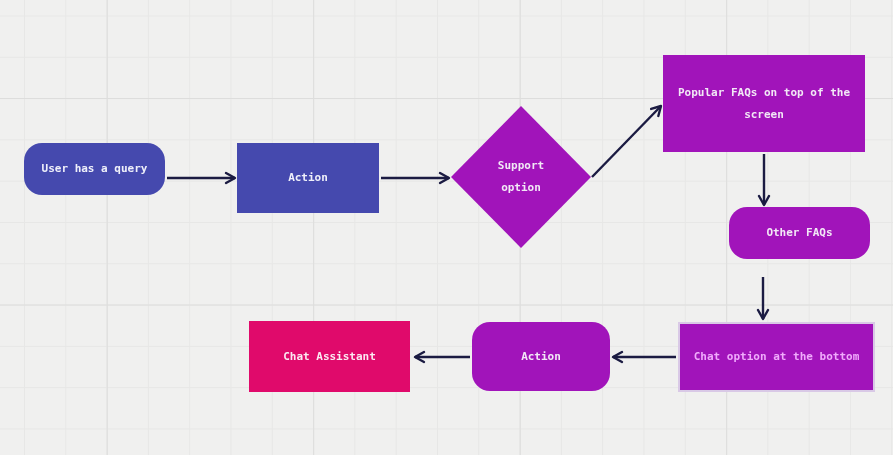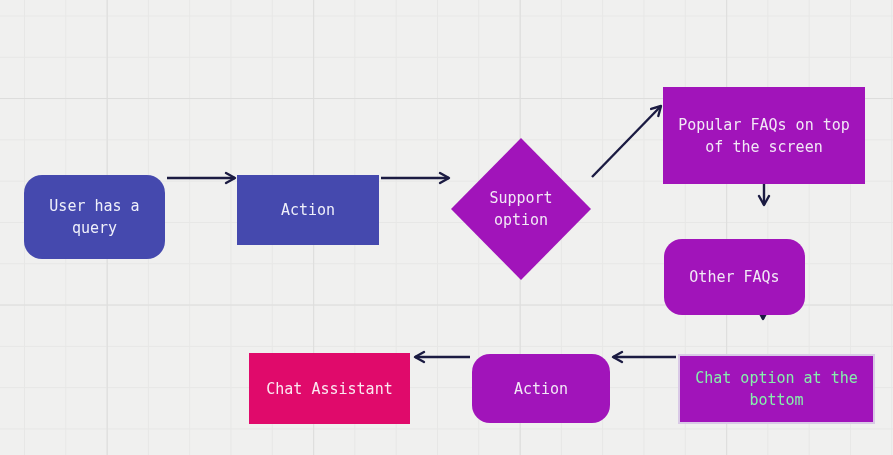--- a/index.html
+++ b/index.html
@@ -38,26 +38,25 @@
     width: 893px;
     height: 455px;
   }
   .node {
     position: absolute;
     box-sizing: border-box;
     display: flex;
     align-items: center;
     justify-content: center;
     text-align: center;
-    font-weight: 400;
-    font-size: 15px;
+    font-weight: 700;
+    font-size: 11px;
     line-height: 22px;
     cursor: pointer;
     padding: 0 7px;
-    margin-top: 32px;
   }
   .node.rounded {
     border-radius: 18px;
   }
   .node.diamond {
     clip-path: polygon(50% 0, 100% 50%, 50% 100%, 0 50%);
     padding: 0 30px;
   }
   .node.selected {
     border: 2px solid #d9c9e6;
@@ -79,36 +78,36 @@
       </defs>
       <line x1="167" y1="178" x2="235" y2="178" stroke="#1b1b42" stroke-width="2.4" marker-end="url(#arrowhead)"></line>
       <line x1="381" y1="178" x2="449" y2="178" stroke="#1b1b42" stroke-width="2.4" marker-end="url(#arrowhead)"></line>
       <line x1="592" y1="177" x2="661" y2="106" stroke="#1b1b42" stroke-width="2.4" marker-end="url(#arrowhead)"></line>
       <line x1="764" y1="154" x2="764" y2="205" stroke="#1b1b42" stroke-width="2.4" marker-end="url(#arrowhead)"></line>
       <line x1="763" y1="277" x2="763" y2="319" stroke="#1b1b42" stroke-width="2.4" marker-end="url(#arrowhead)"></line>
       <line x1="676" y1="357" x2="613" y2="357" stroke="#1b1b42" stroke-width="2.4" marker-end="url(#arrowhead)"></line>
       <line x1="470" y1="357" x2="415" y2="357" stroke="#1b1b42" stroke-width="2.4" marker-end="url(#arrowhead)"></line>
     </svg>
   <div id="nodes-layer">
-      <div class="node rounded" style="left: 24px; top: 143px; width: 141px; height: 84px; background: rgb(69, 73, 174); color: rgb(239, 240, 250);">
+      <div class="node rounded" style="left: 24px; top: 143px; width: 141px; height: 52px; background: rgb(69, 73, 174); color: rgb(239, 240, 250);">
         <span class="node-label">User has a query</span>
       </div>
       <div class="node " style="left: 237px; top: 143px; width: 142px; height: 70px; background: rgb(69, 73, 174); color: rgb(239, 240, 250);">
         <span class="node-label">Action</span>
       </div>
       <div class="node diamond" style="left: 451px; top: 106px; width: 140px; height: 142px; background: rgb(161, 20, 186); color: rgb(242, 232, 246);">
         <span class="node-label">Support option</span>
       </div>
       <div class="node " style="left: 663px; top: 55px; width: 202px; height: 97px; background: rgb(161, 20, 186); color: rgb(242, 232, 246);">
         <span class="node-label">Popular FAQs on top of the screen</span>
       </div>
-      <div class="node rounded" style="left: 664px; top: 207px; width: 141px; height: 76px; background: rgb(161, 20, 186); color: rgb(242, 232, 246);">
+      <div class="node rounded" style="left: 729px; top: 207px; width: 141px; height: 52px; background: rgb(161, 20, 186); color: rgb(242, 232, 246);">
         <span class="node-label">Other FAQs</span>
       </div>
-      <div class="node  selected" style="left: 678px; top: 322px; width: 197px; height: 70px; background: rgb(161, 20, 186); color: #86efac; align-items: center;">
+      <div class="node  selected" style="left: 678px; top: 322px; width: 197px; height: 70px; background: rgb(161, 20, 186); color: #f0abfc; align-items: center;">
         <span class="node-label">Chat option at the bottom</span>
       </div>
       <div class="node rounded" style="left: 472px; top: 322px; width: 138px; height: 69px; background: rgb(161, 20, 186); color: rgb(242, 232, 246);">
         <span class="node-label">Action</span>
       </div>
       <div class="node " style="left: 249px; top: 321px; width: 161px; height: 71px; background: rgb(224, 10, 107); color: rgb(251, 233, 241);">
         <span class="node-label">Chat Assistant</span>
       </div>
     </div>
 </div>

